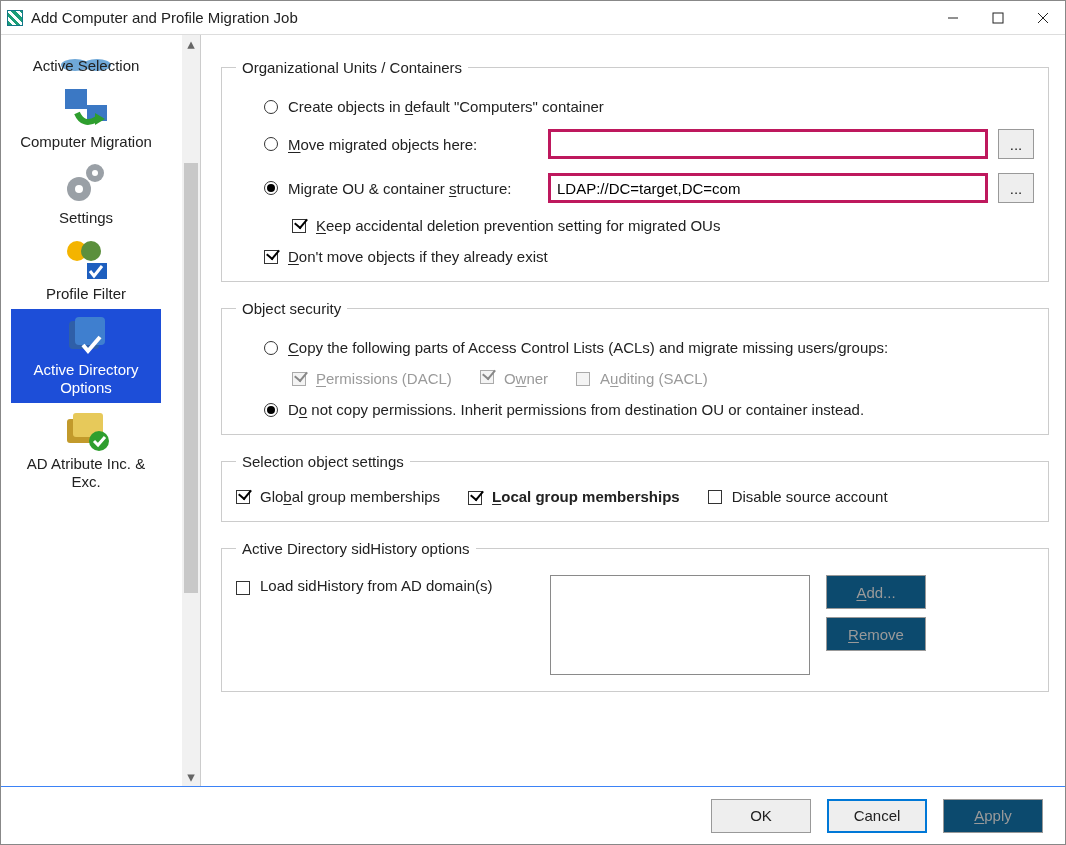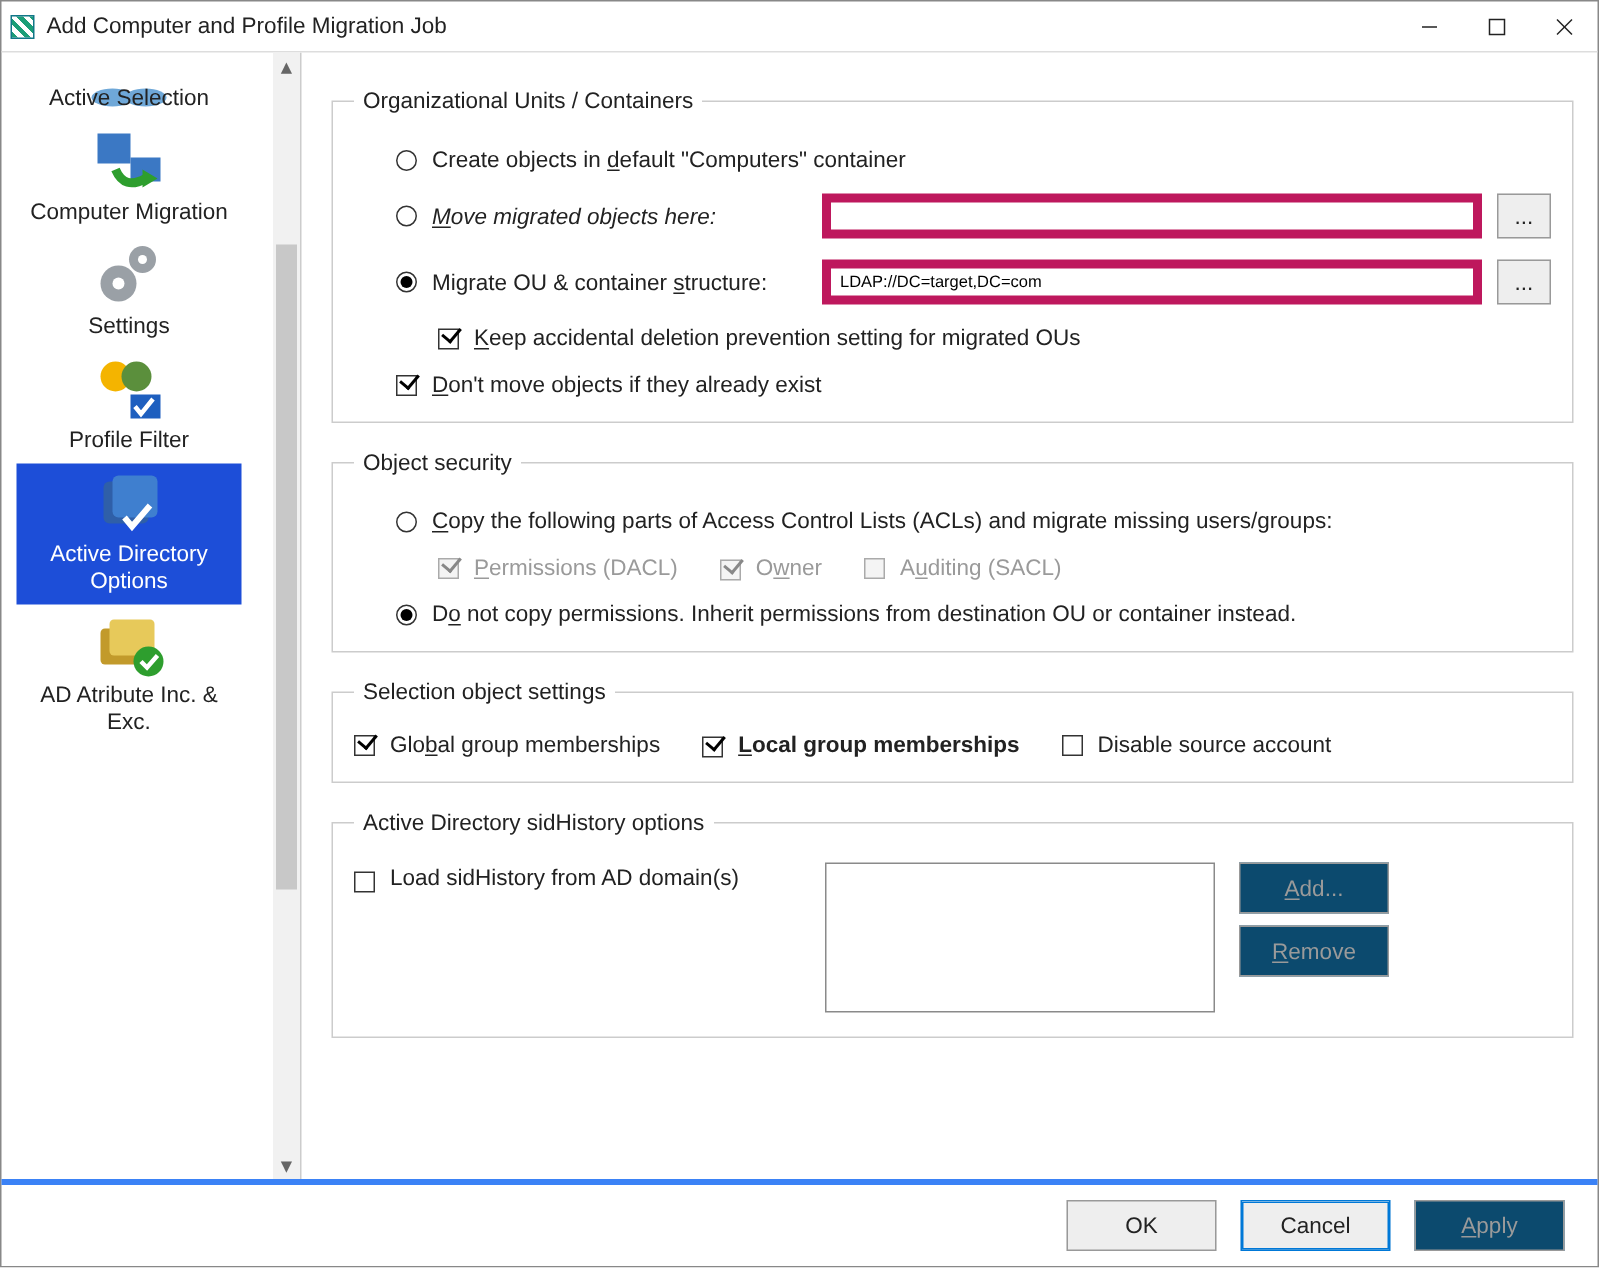--- a/index.html
+++ b/index.html
@@ -37,32 +37,32 @@
   .radio, .check { width:14px; height:14px; margin-right:10px; flex:0 0 auto; position:relative;}
   .radio { border:1px solid #333; border-radius:50%; background:#fff;}
   .radio.selected::after { content:""; position:absolute; left:2px; top:2px; width:8px; height:8px; background:#000; border-radius:50%; }
   .check { border:1px solid #333; background:#fff;}
   .check.checked::after { content:""; position:absolute; left:2px; top:-2px; width:10px; height:6px; border-left:2px solid #000; border-bottom:2px solid #000; transform:rotate(-50deg);}
   .check.disabled { border-color:#aaa; background:#f4f4f4;}
   .check.disabled.checked::after { border-color:#888;}
   label.txt { cursor:default; }
   label.disabled { color:#9a9a9a; }
   .underline-letter { text-decoration:underline; text-underline-offset:2px;}
-  .textbox { height:30px; border:6px solid #be185d; background:#fff; padding:2px 6px; font-size:11px; }
+  .textbox { height:30px; border:3px solid #be185d; background:#fff; padding:2px 6px; font-size:15px; }
   .browse-btn { width:36px; height:30px; border:1px solid #999; background:#eee; margin-left:10px; font-size:15px; display:flex; align-items:center; justify-content:center;}
   .indent-1 { margin-left:28px; }
   .indent-2 { margin-left:56px; }
   .flexgap { display:flex; gap:28px; flex-wrap:wrap;}
   .listbox { width:260px; height:100px; border:1px solid #8a8a8a; background:#fff; }
   .stackbtns { display:flex; flex-direction:column; gap:8px; margin-left:16px;}
   .dlgbtn { min-width:100px; height:34px; border:1px solid #999; background:#eee; padding:0 14px; font-size:15px; display:inline-flex; align-items:center; justify-content:center;}
   .dlgbtn.disabled { color:#9a9a9a; background:#0c4a6e;}
   .dlgbtn.default { border:1px solid #0078d7; box-shadow:0 0 0 1px #0078d7 inset;}
   
-  .footer { height:58px; border-top:4px solid #3b82f6; display:flex; align-items:center; justify-content:flex-end; gap:16px; padding-right:22px;}
+  .footer { height:58px; border-top:1px solid #3b82f6; display:flex; align-items:center; justify-content:flex-end; gap:16px; padding-right:22px;}
   
   svg.ic { width:58px; height:48px; }
 </style>
 </head>
 <body>
 
 <div class="window">
 
   <div class="titlebar">
     <div class="app-icon"></div>
@@ -171,21 +171,21 @@
       <fieldset>
         <legend>Organizational Units / Containers</legend>
 
         <div class="row indent-1">
           <span class="radio"></span>
           <label class="txt">Create objects in <span class="underline-letter">d</span>efault "Computers" container</label>
         </div>
 
         <div class="row indent-1">
           <span class="radio"></span>
-          <label class="txt" style="width:260px;font-style:italic;"><span class="underline-letter">M</span>ove migrated objects here:</label>
+          <label class="txt" style="width:260px;"><span class="underline-letter">M</span>ove migrated objects here:</label>
           <input class="textbox" style="flex: 1 1 0%;" value="">
           <div class="browse-btn">...</div>
         </div>
 
         <div class="row indent-1">
           <span class="radio selected"></span>
           <label class="txt" style="width:260px;">Migrate OU &amp; container <span class="underline-letter">s</span>tructure:</label>
           <input class="textbox" style="flex: 1 1 0%;" value="LDAP://DC=target,DC=com">
           <div class="browse-btn">...</div>
         </div>
@@ -207,21 +207,21 @@
         <div class="row indent-1">
           <span class="radio"></span>
           <label class="txt"><span class="underline-letter">C</span>opy the following parts of Access Control Lists (ACLs) and migrate missing users/groups:</label>
         </div>
 
         <div class="row indent-2 flexgap">
           <span style="display:flex;align-items:center;">
             <span class="check checked disabled"></span>
             <label class="txt disabled"><span class="underline-letter">P</span>ermissions (DACL)</label>
           </span>
-          <span style="display:flex;align-items:flex-end;">
+          <span style="display:flex;align-items:flex-start;">
             <span class="check checked disabled"></span>
             <label class="txt disabled">O<span class="underline-letter">w</span>ner</label>
           </span>
           <span style="display:flex;align-items:center;">
             <span class="check disabled"></span>
             <label class="txt disabled">A<span class="underline-letter">u</span>diting (SACL)</label>
           </span>
         </div>
 
         <div class="row indent-1" style="margin-bottom:2px;">

